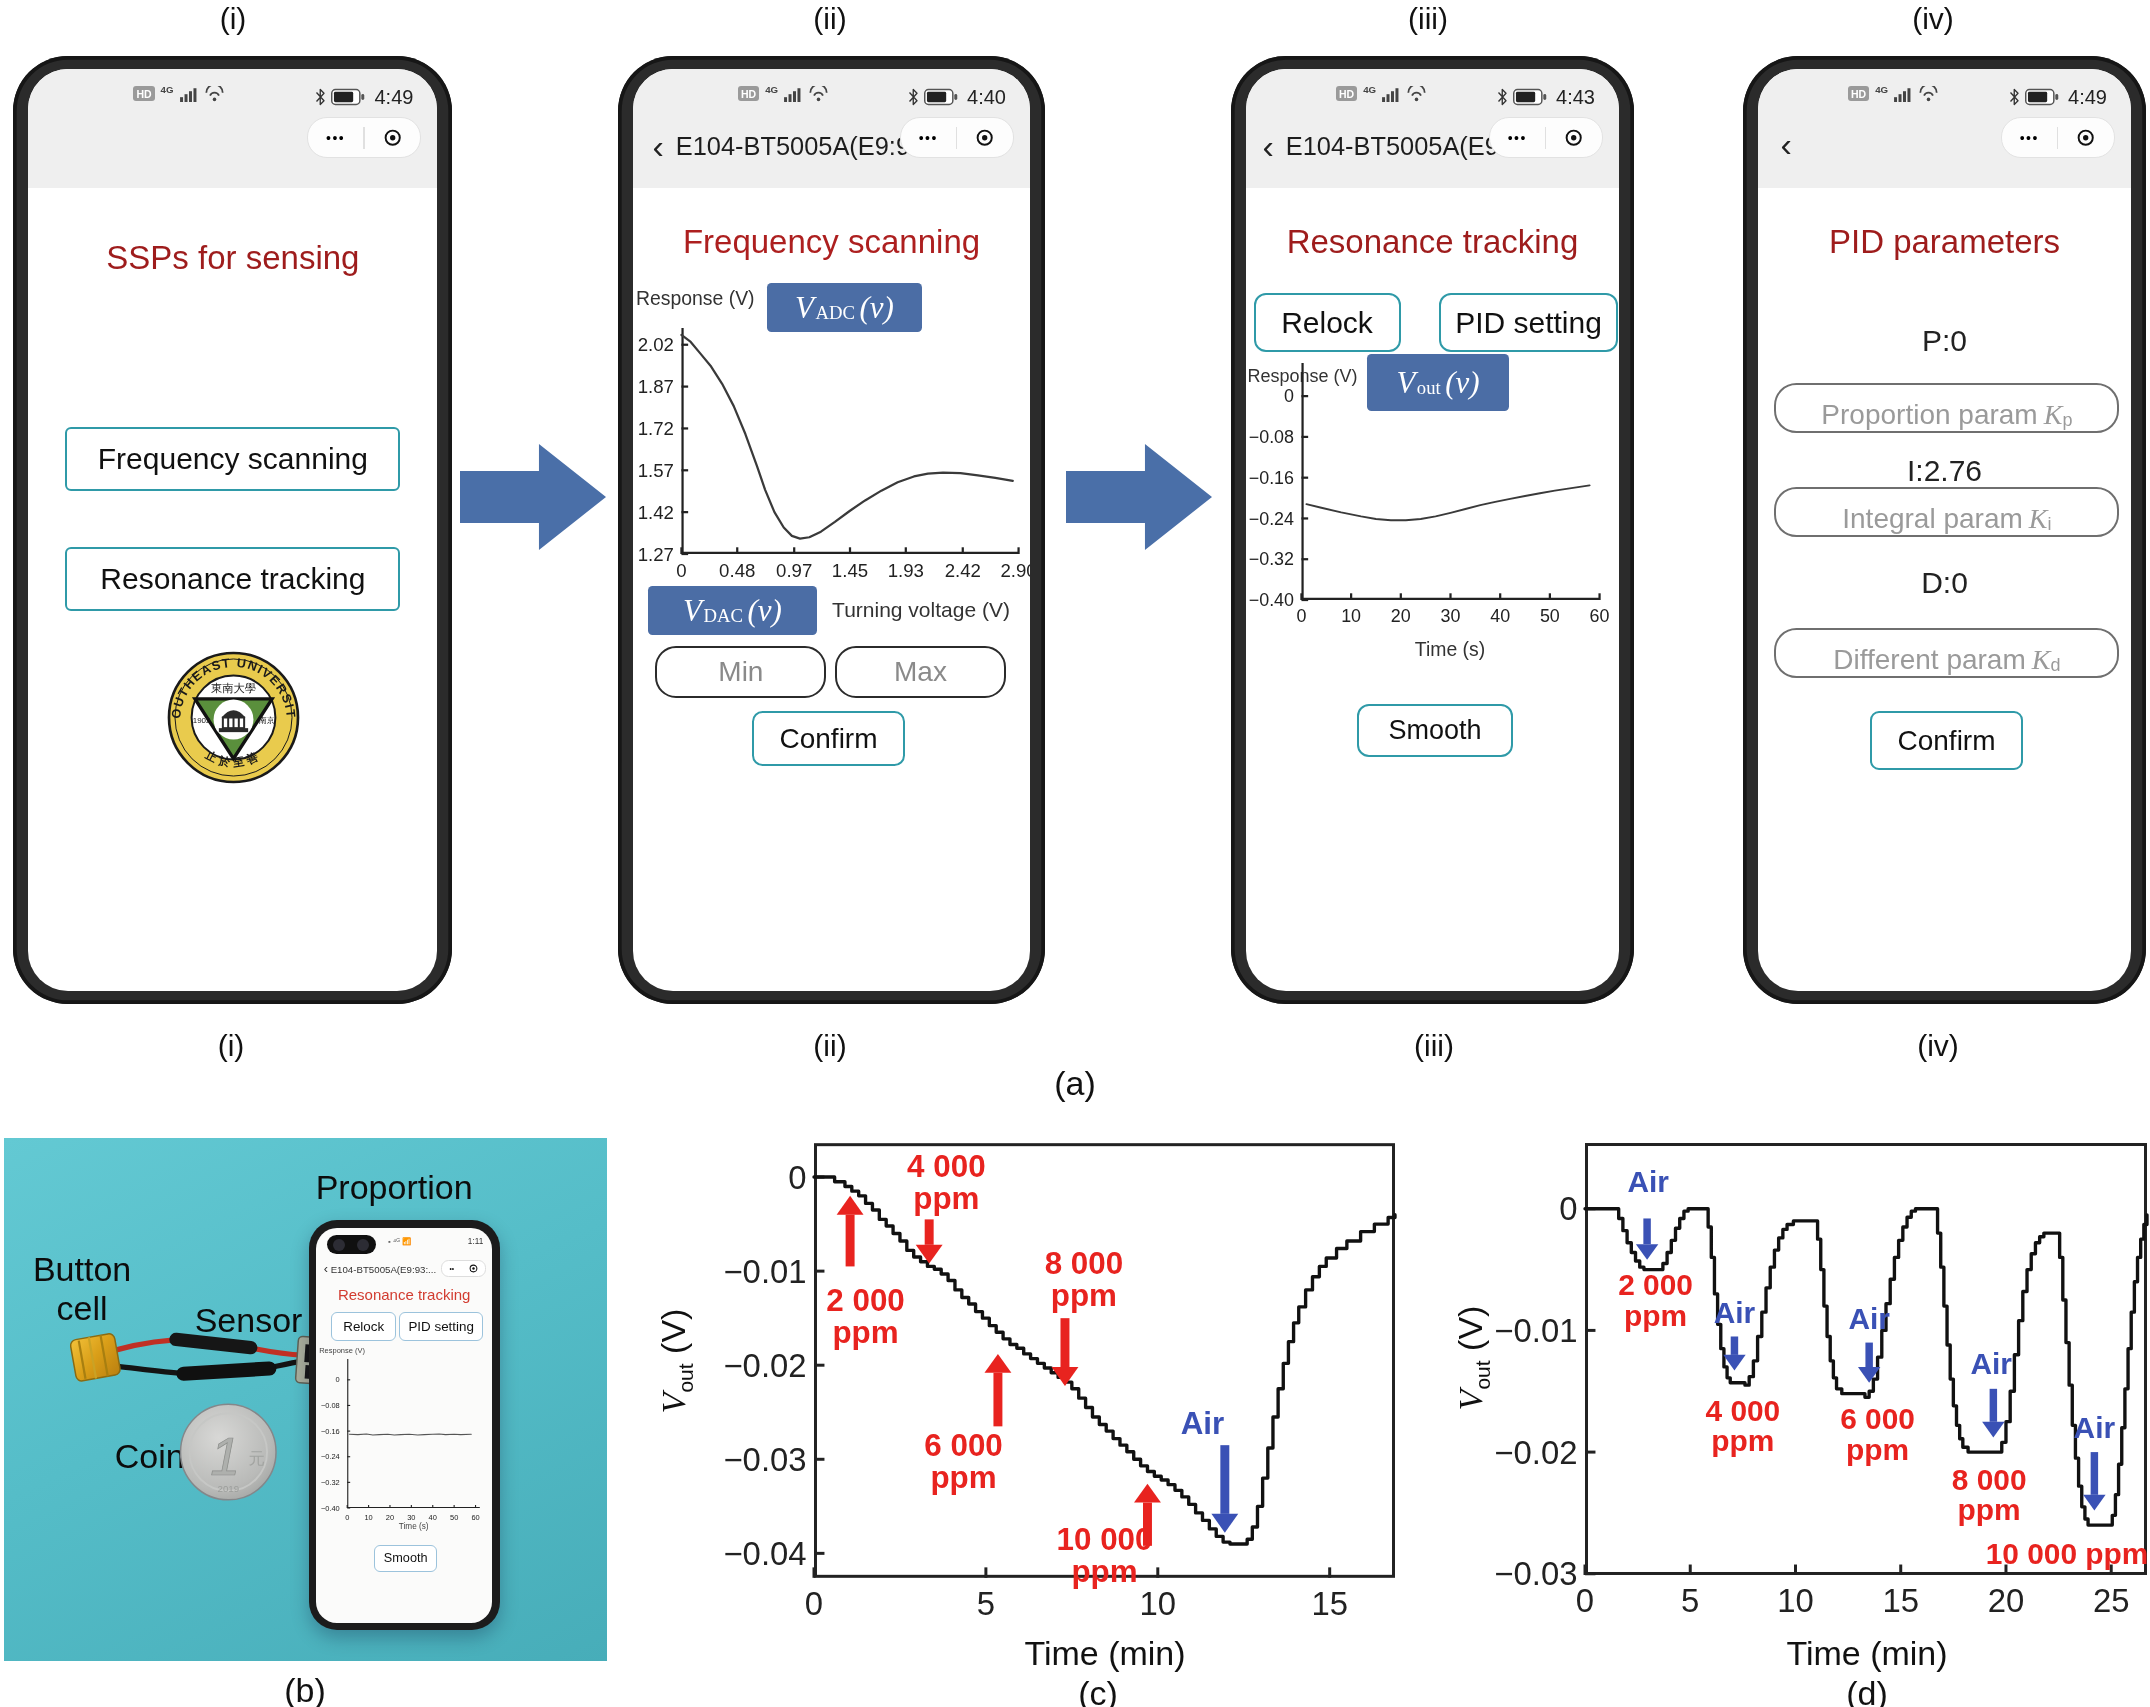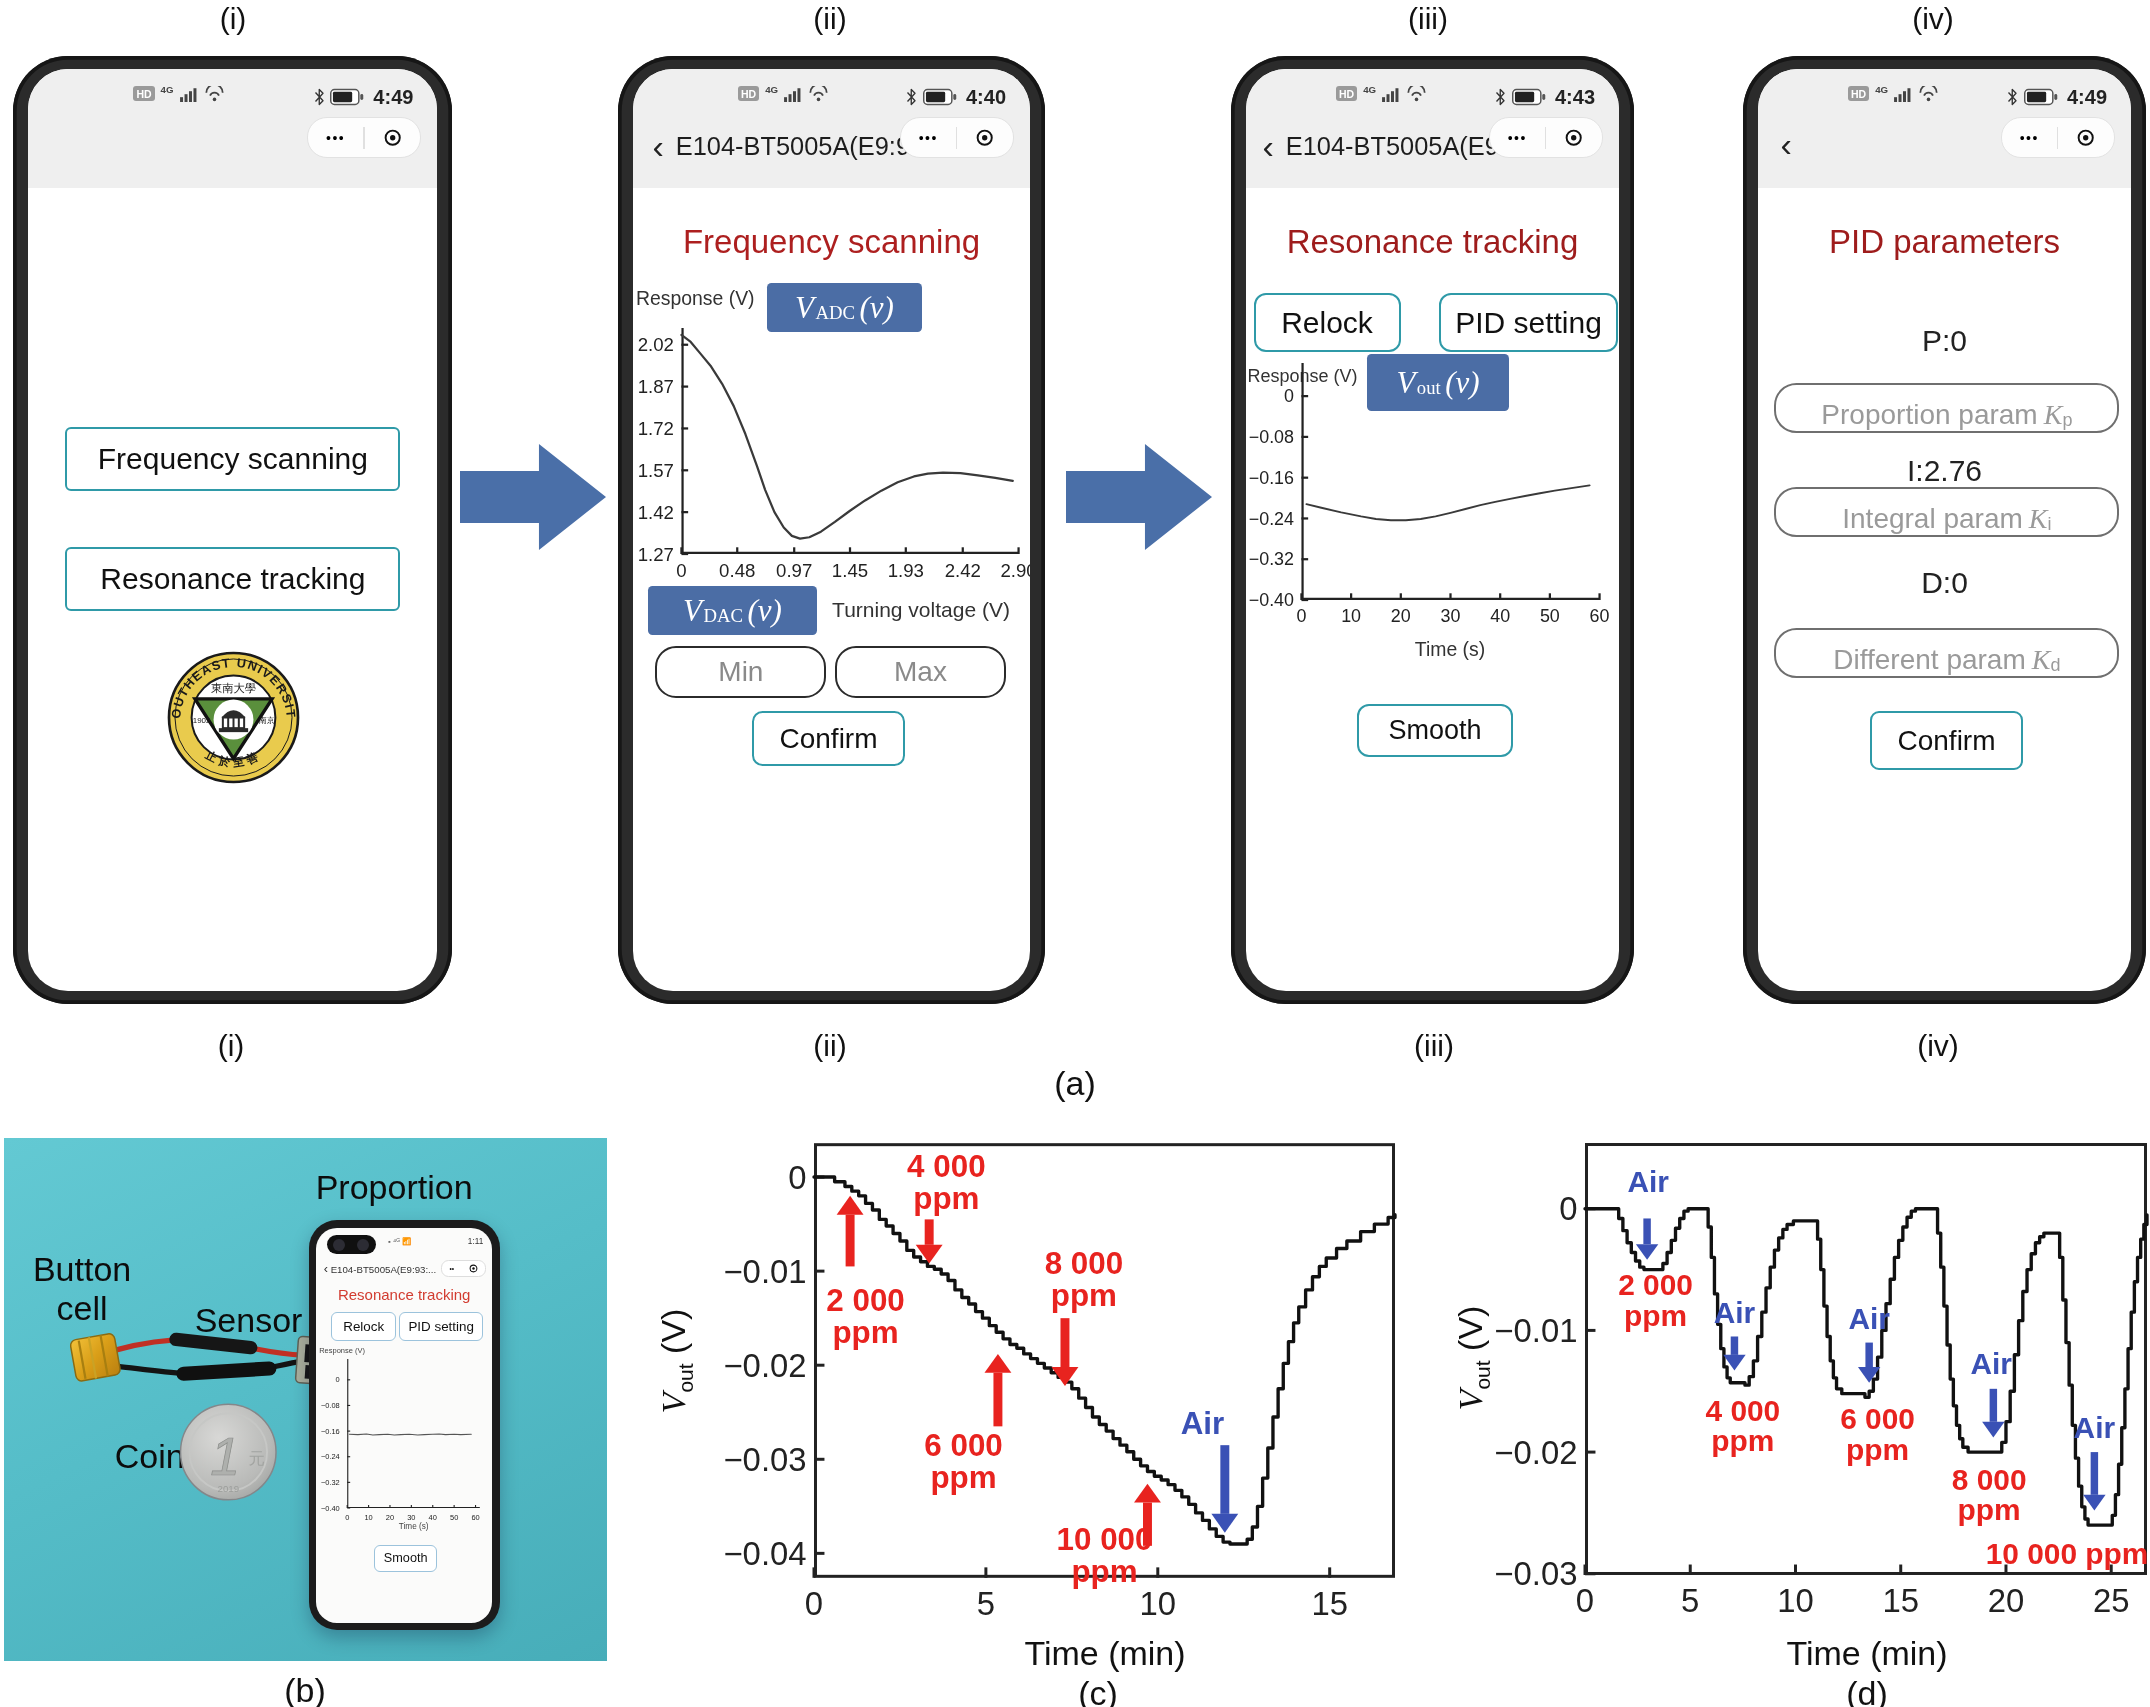--- a/index.html
+++ b/index.html
@@ -11,21 +11,21 @@
   
   .phone{position:absolute;top:56px;height:948px;background:#2b2b2b;border-radius:55px;
          box-shadow:inset 0 0 0 3.7px #161616;}
   .screen{position:absolute;left:15px;right:15px;top:13.4px;bottom:13.4px;background:#fff;
           border-radius:40px;overflow:hidden;}
   .sbar{position:absolute;left:0;right:0;top:0;height:119px;background:#efefef;}
   .sb-left{position:absolute;left:105px;top:16.4px;display:flex;align-items:center;gap:6px;}
   .sb-right{position:absolute;right:24px;top:16.4px;display:flex;align-items:center;gap:6px;}
   .hd{background:#9a9a9a;color:#fff;font-size:10.5px;border-radius:3px;padding:1.5px 3px;font-weight:700;}
   .g4{font-size:9.7px;color:#444;position:relative;top:-4.5px;font-weight:700;}
-  .time{font-size:20px;color:#222;margin-left:3px;font-weight:bold;}
+  .time{font-size:20px;color:#222;margin-left:3px;}
   .capsule{position:absolute;right:16.4px;top:48px;width:112px;height:39px;background:#fdfdfd;
            border:1.5px solid #e2e2e2;border-radius:20px;display:flex;align-items:center;}
   .cap-dots{flex:1;text-align:center;font-size:14px;letter-spacing:1.5px;color:#000;}
   .cap-div{width:1.5px;height:22.4px;background:#e0e0e0;}
   .cap-target{flex:1;display:flex;justify-content:center;}
   .navrow{position:absolute;left:19.4px;top:63px;display:flex;align-items:center;font-size:25.4px;color:#1d1d1d;}
   .chev{font-size:34px;line-height:25.4px;margin-right:12px;color:#222;font-weight:400;}
   .ptitle{position:absolute;left:0;right:0;text-align:center;font-size:33px;color:#9e1c1c;}
   .tealbtn{position:absolute;background:#fff;border:2.2px solid #2f9aa8;display:flex;
            align-items:center;justify-content:center;font-size:30px;color:#111;border-radius:6px;}
@@ -104,20 +104,21 @@
           <div class="cap-dots">•••</div>
           <div class="cap-div"></div>
           <div class="cap-target">
             <svg width="19.4" height="19.4" viewBox="0 0 26 26">
                 <circle cx="13" cy="13" r="9.5" fill="none" stroke="#111" stroke-width="2.6"></circle>
                 <circle cx="13" cy="13" r="3.6" fill="#111"></circle>
               </svg>
           </div>
         </div>
       </div>
+      <div class="ptitle" style="top:170px;">SSPs for sensing</div>
       <div class="tealbtn" style="left:37px;right:37px;top:358px;height:60px;">Frequency scanning</div>
       <div class="tealbtn" style="left:37px;right:37px;top:478px;height:60px;">Resonance tracking</div>
 
       <svg class="abs" style="left:139px;top:582px;" width="133" height="133" viewBox="0 0 200 200">
         <circle cx="100" cy="100" r="97" fill="#e9cb4d" stroke="#1a1a1a" stroke-width="4"></circle>
         <circle cx="100" cy="100" r="88" fill="none" stroke="#1a1a1a" stroke-width="1.5"></circle>
         <circle cx="100" cy="100" r="63" fill="#fff" stroke="#1a1a1a" stroke-width="3"></circle>
         <defs>
           <path id="arcTop" d="M 20,104 A 80,80 0 0 1 180,104"></path>
           <path id="arcBot" d="M 30,118 A 72,72 0 0 0 170,118"></path>

